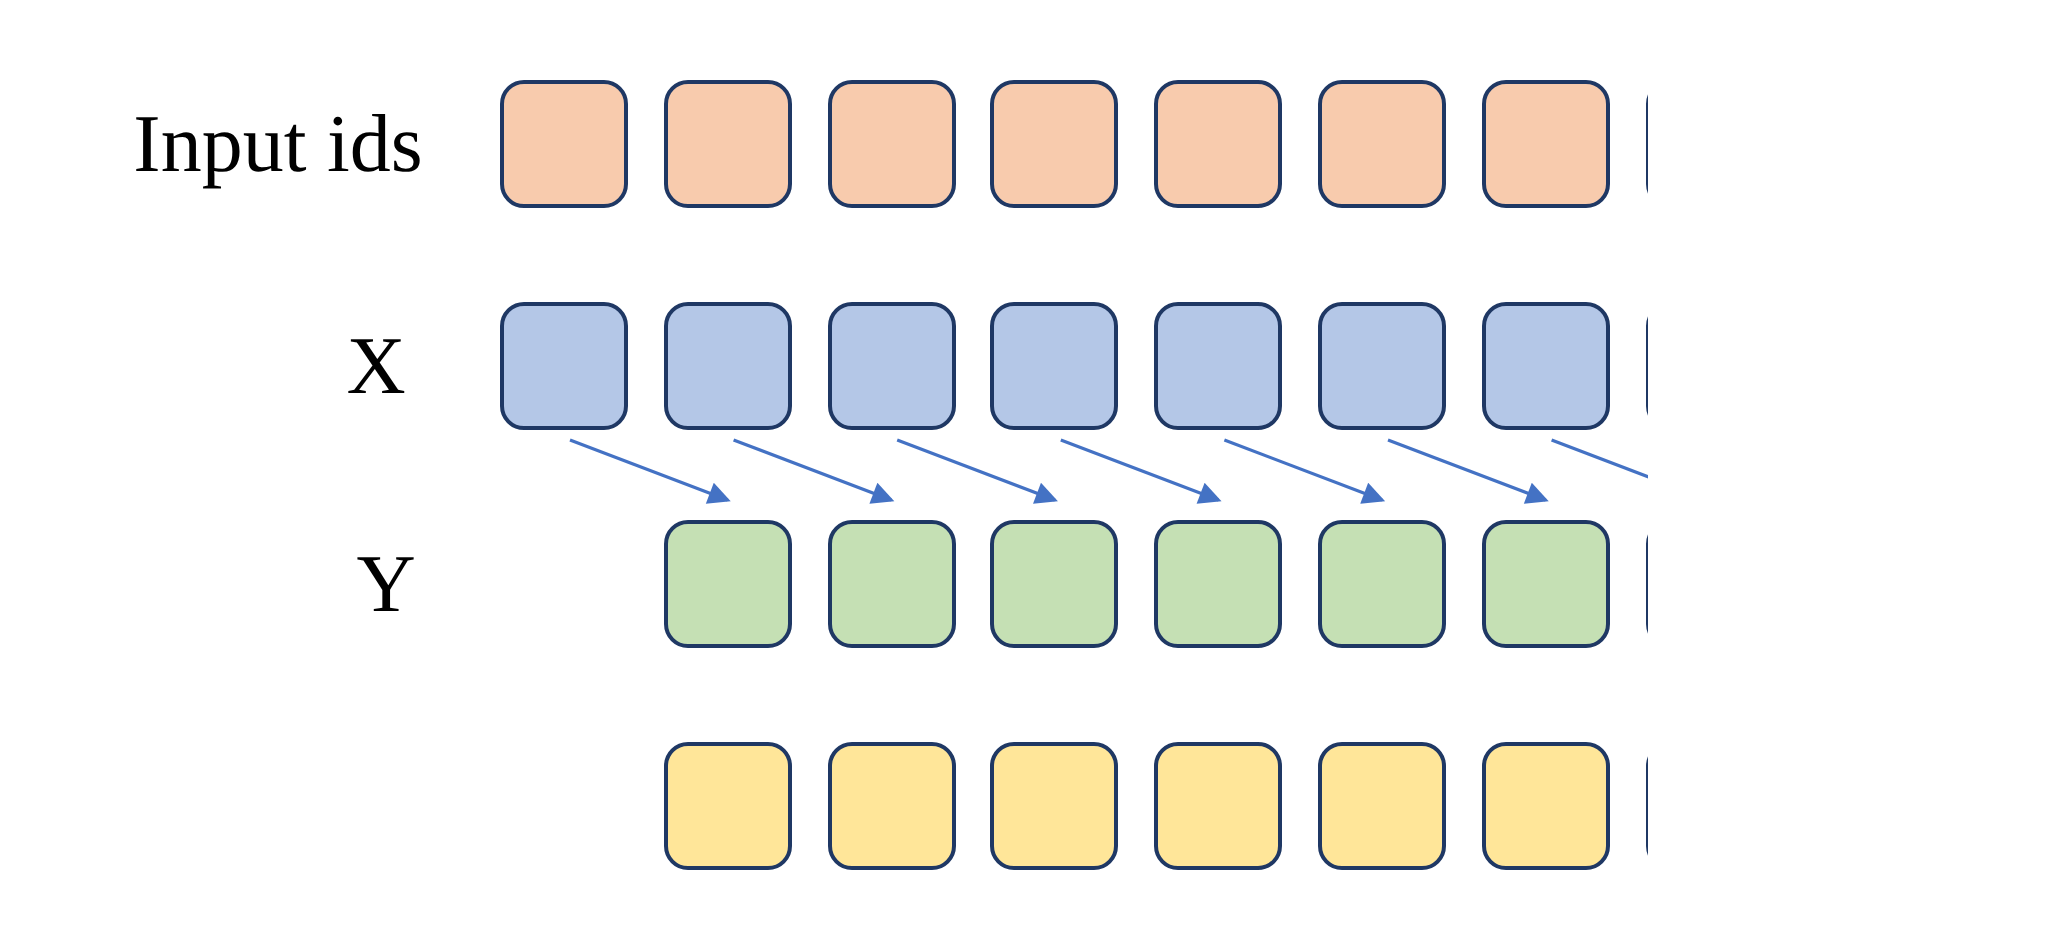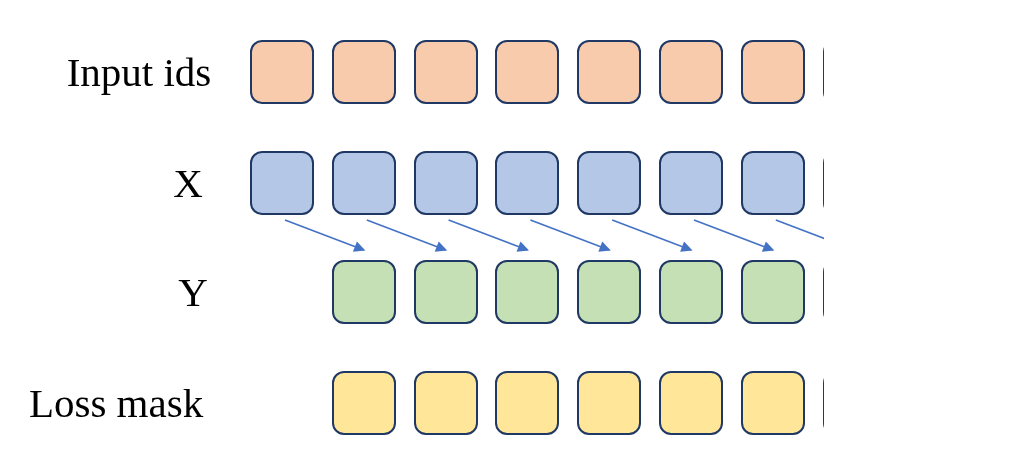--- a/index.html
+++ b/index.html
@@ -50,21 +50,20 @@
 <body>
 
 <div class="canvas">
 
   <div class="row-label" id="label-input-ids">Input ids</div>
 
   <div class="row-label" id="label-x">X</div>
 
   <div class="row-label" id="label-y">Y</div>
 
-  <div class="row-label" id="label-loss-mask">Loss mask</div>
 
   <div id="squares-layer">
       <div class="square" style="left: 250px; top: 40px; background: rgb(248, 203, 173); border-color: rgb(31, 56, 100);"></div>
       <div class="square" style="left: 331.8px; top: 40px; background: rgb(248, 203, 173); border-color: rgb(31, 56, 100);"></div>
       <div class="square" style="left: 413.6px; top: 40px; background: rgb(248, 203, 173); border-color: rgb(31, 56, 100);"></div>
       <div class="square" style="left: 495.4px; top: 40px; background: rgb(248, 203, 173); border-color: rgb(31, 56, 100);"></div>
       <div class="square" style="left: 577.2px; top: 40px; background: rgb(248, 203, 173); border-color: rgb(31, 56, 100);"></div>
       <div class="square" style="left: 659px; top: 40px; background: rgb(248, 203, 173); border-color: rgb(31, 56, 100);"></div>
       <div class="square" style="left: 740.8px; top: 40px; background: rgb(248, 203, 173); border-color: rgb(31, 56, 100);"></div>
       <div class="square" style="left: 822.6px; top: 40px; background: rgb(248, 203, 173); border-color: rgb(31, 56, 100);"></div>

